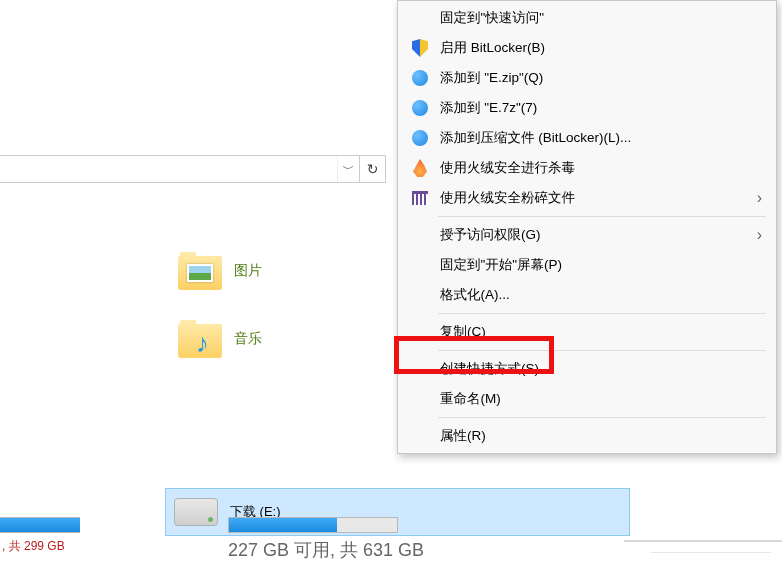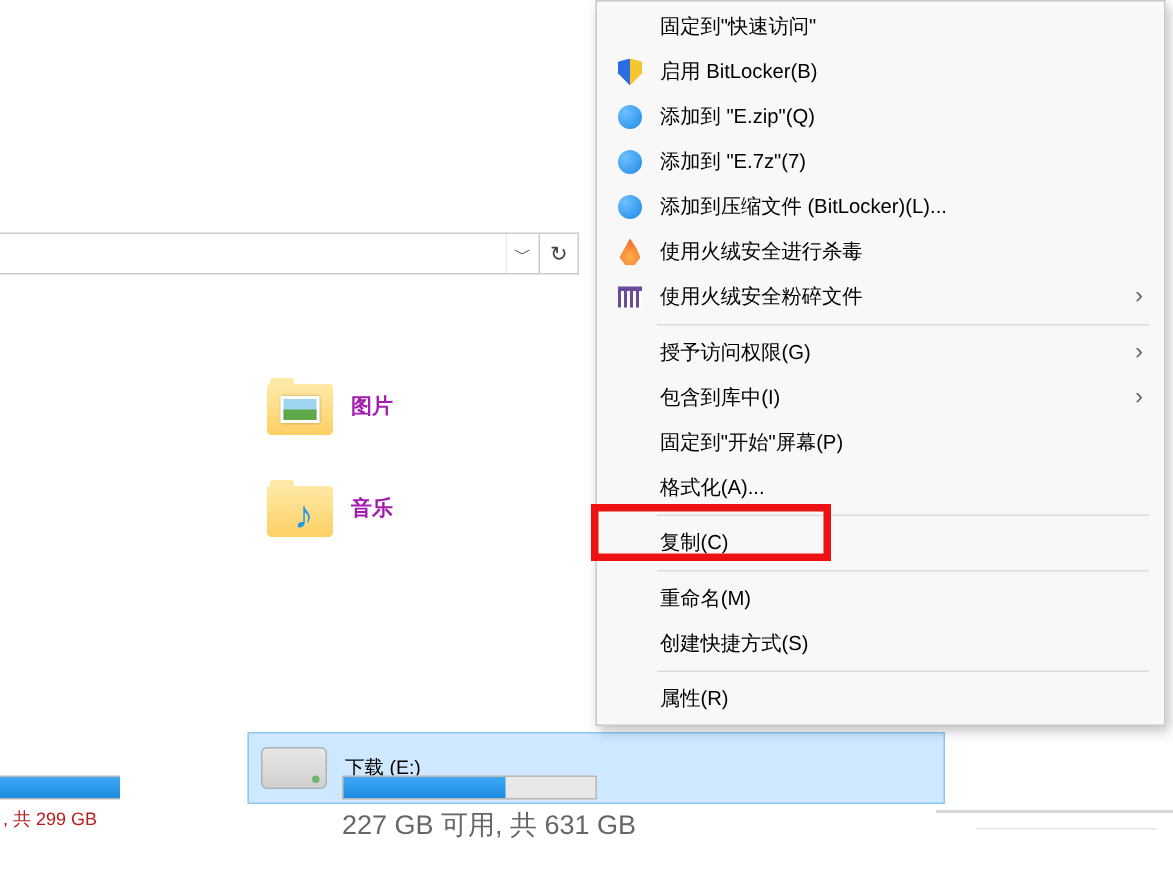--- a/index.html
+++ b/index.html
@@ -95,22 +95,21 @@
   .music-note {
     position: absolute;
     left: 18px;
     top: 8px;
     font-size: 26px;
     color: #1e98e8;
   }
 
   .folder-label {
     font-size: 14px;
-    color: #a21caf;
-    font-weight: bold;
+    color: #4d7c0f;
   }
 
   
   .drive-row {
     position: absolute;
     left: 165px;
     top: 488px;
     width: 465px;
     height: 48px;
     background: #cde8ff;
@@ -341,39 +340,36 @@
   <div class="ctx-item-sub">
     <span class="ctx-icon">
         <span class="shred"></span>
       </span>
     <span>使用火绒安全粉碎文件</span>
   </div>
   <div class="ctx-sep"></div>
   <div class="ctx-item-sub">
     <span>授予访问权限(G)</span>
   </div>
-  <div class="ctx-item-sub">
-    <span>包含到库中(I)</span>
-  </div>
   <div class="ctx-item">
     <span>固定到"开始"屏幕(P)</span>
   </div>
   <div class="ctx-item" id="fmt-item">
     <span>格式化(A)...</span>
   </div>
   <div class="ctx-sep"></div>
   <div class="ctx-item">
     <span>复制(C)</span>
   </div>
   <div class="ctx-sep"></div>
   <div class="ctx-item">
+    <span>创建快捷方式(S)</span>
+  </div>
+  <div class="ctx-item">
     <span>重命名(M)</span>
-  </div>
-  <div class="ctx-item">
-    <span>创建快捷方式(S)</span>
   </div>
   <div class="ctx-sep"></div>
   <div class="ctx-item">
     <span>属性(R)</span>
   </div>
 </div>
 
 <div class="highlight-box" id="hl" style="left: 394px; top: 336px; width: 160px; height: 38px;"></div>
 
 <div class="bottom-line"></div>

